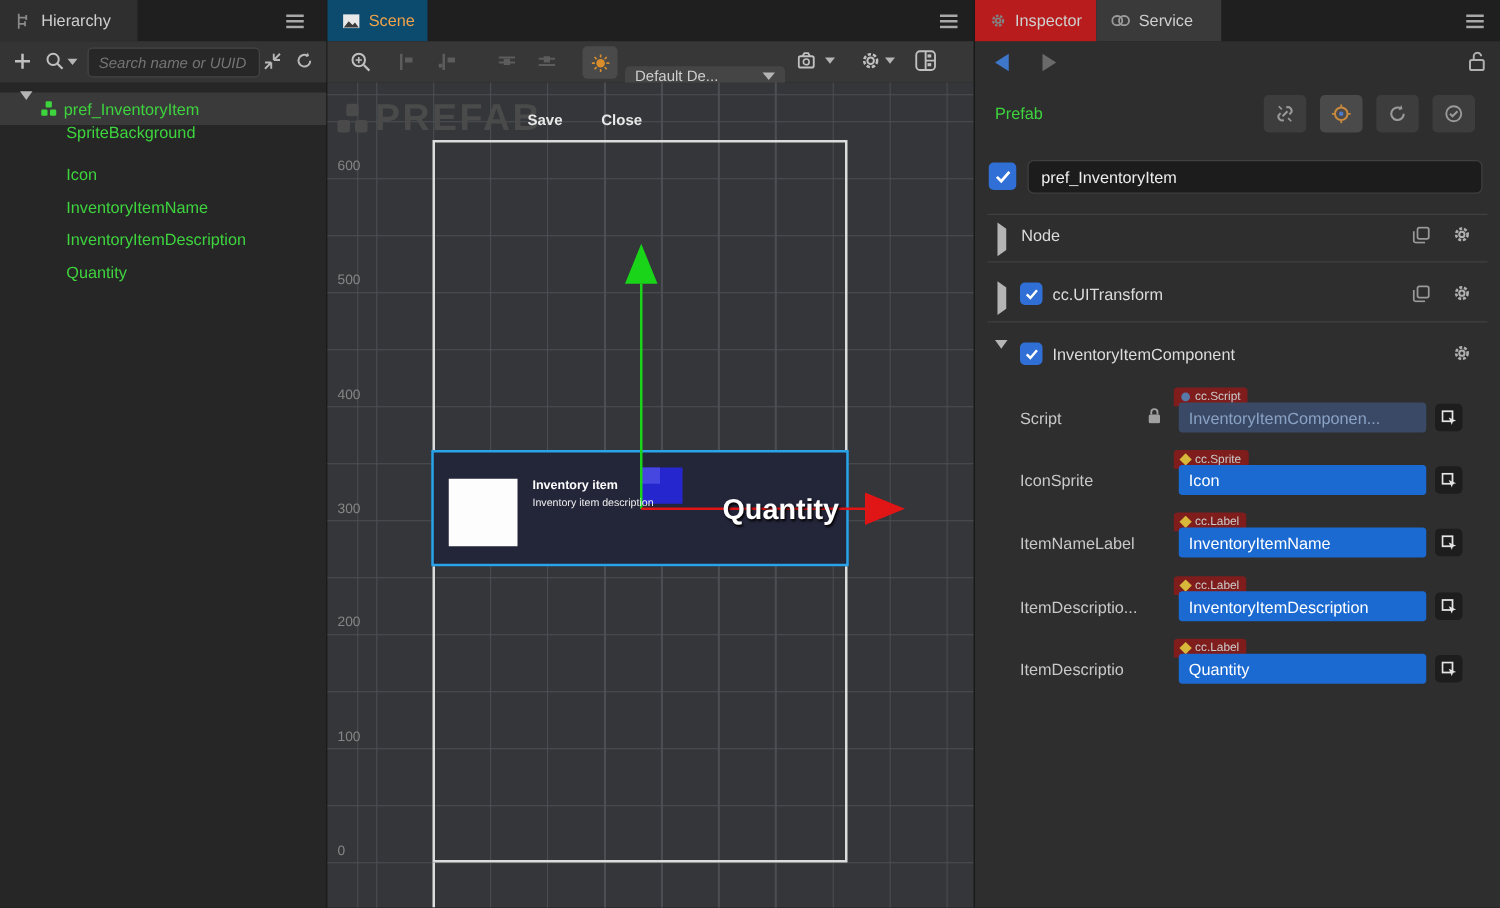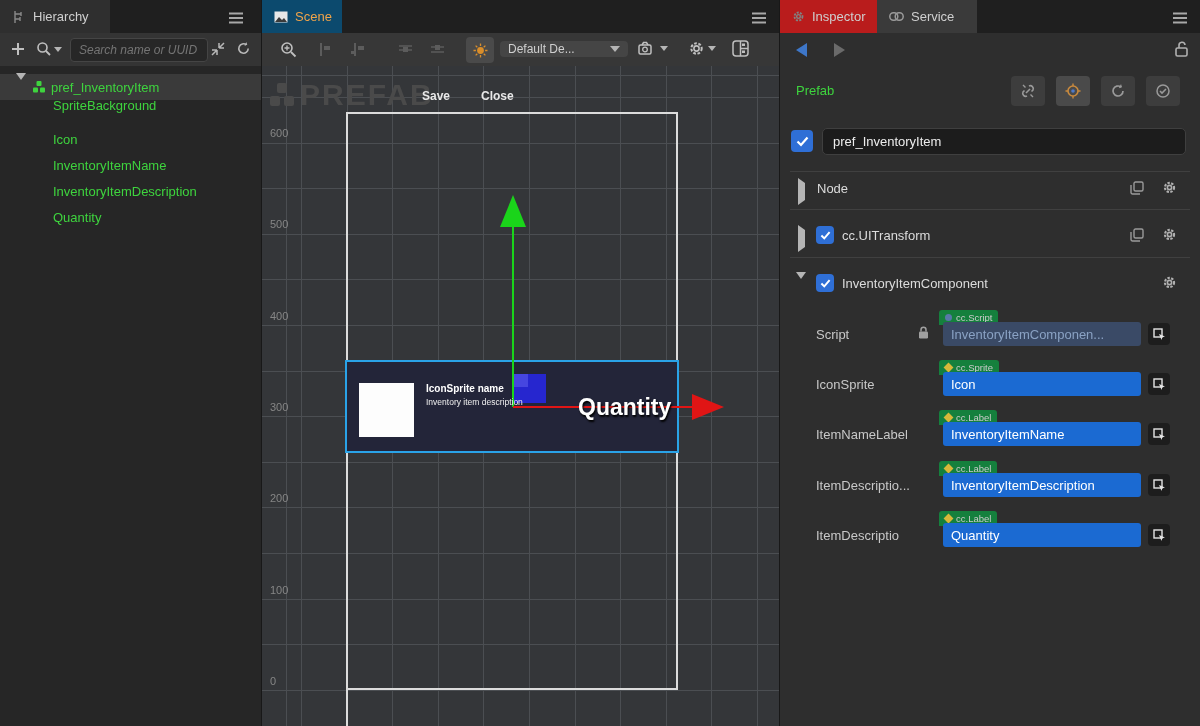--- a/index.html
+++ b/index.html
@@ -40,21 +40,21 @@
   .insp-divider { position:absolute; left:10px; right:10px; height:1px; background:#404040; }
   .tri-right { width:0; height:0; border-top:5px solid transparent; border-bottom:5px solid transparent;
     border-left:7px solid #b5b5b5; }
   .tri-down { width:0; height:0; border-left:5px solid transparent; border-right:5px solid transparent;
     border-top:7px solid #b5b5b5; }
   .checkbox { background:#2f6fd6; border-radius:4px; display:flex; align-items:center;
     justify-content:center; }
   .sec-label { font-size:13px; color:#dcdcdc; }
   .prop-label { position:absolute; left:36px; width:120px; font-size:13px; color:#c8c8c8;
     white-space:nowrap; overflow:hidden; }
-  .chip { position:absolute; height:15px; background:#15803d; border-radius:3px 3px 0 0;
+  .chip { position:absolute; height:15px; background:#7f1d1d; border-radius:3px 3px 0 0;
     display:flex; align-items:center; gap:4px; padding:0 6px; font-size:9.5px; color:#cccccc; }
   .reffield { position:absolute; left:163px; width:198px; height:24px; border-radius:3px;
     font-size:13px; color:#fff; display:flex; align-items:center; padding:0 8px;
     white-space:nowrap; overflow:hidden; }
   .picker { position:absolute; left:368px; width:22px; height:22px; background:#1d1d1d;
     border-radius:4px; display:flex; align-items:center; justify-content:center; color:#e5e5e5; }
   .sqbtn { position:absolute; top:76px; width:34px; height:30px; background:#3d3d3d; border-radius:4px;
     display:flex; align-items:center; justify-content:center; color:#9a9a9a; }
 </style>
 </head>
@@ -181,21 +181,21 @@
           <rect x="5" y="3" width="5" height="5" fill="#5c5c5c"></rect>
         </svg>
     </span>
     <span class="abs" style="left:204px; top:4px; width:28px; height:26px; background:#4a4a4a;
       border-radius:4px; display:flex; align-items:center; justify-content:center;">
       <svg width="15" height="15" viewBox="0 0 15 15">
           <circle cx="7.5" cy="7.5" r="3.4" fill="#d98e2b"></circle>
           <path d="M7.5 0.5v2.4M7.5 12.1v2.4M0.5 7.5h2.4M12.1 7.5h2.4M2.6 2.6l1.7 1.7M10.7 10.7l1.7 1.7M12.4 2.6l-1.7 1.7M4.3 10.7l-1.7 1.7" stroke="#d98e2b" stroke-width="1.3"></path>
         </svg>
     </span>
-    <div class="ddown abs" style="left:238px; top:8px; width:128px; height:16px;">
+    <div class="ddown abs" style="left:238px; top:20px; width:128px; height:16px;">
       <span>Default De...</span>
       <span class="caret"></span>
     </div>
     <span class="icnbtn abs" style="left:376px; top:8px;">
       <svg width="19" height="15" viewBox="0 0 19 15">
           <rect x="1" y="4" width="12" height="9" rx="1.5" stroke="#c0c0c0" stroke-width="1.5" fill="none"></rect>
           <path d="M4 4l1.5-2.5h3L10 4" stroke="#c0c0c0" stroke-width="1.5" fill="none"></path>
           <circle cx="7" cy="8.5" r="2.3" stroke="#c0c0c0" stroke-width="1.3" fill="none"></circle>
         </svg>
       <span class="caret sm" style="margin-left:3px;"></span>
@@ -248,21 +248,21 @@
     <div class="abs" style="left:251px; top:308px; width:33px; height:29px; background:#2626cf;">
       <div class="abs" style="left:0; top:0; width:15px; height:13px; background:#4646e0;"></div>
     </div>
     <div class="abs" style="left:250px; top:161px; width:2px; height:180px; background:#1ad41a;"></div>
     <div class="abs" style="left:238px; top:129px; width:0; height:0; border-left:13px solid transparent;
       border-right:13px solid transparent; border-bottom:32px solid #1ad41a;"></div>
     <div class="abs" style="left:251px; top:340px; width:182px; height:2px; background:#e01515;"></div>
     <div class="abs" style="left:430px; top:328px; width:0; height:0; border-top:13px solid transparent;
       border-bottom:13px solid transparent; border-left:32px solid #e01515;"></div>
 
-    <span class="abs" style="left:164px; top:317px; font-size:10px; font-weight:bold; color:#fff;">IconSprite name</span>
+    <span class="abs" style="left:164px; top:317px; font-size:10px; font-weight:bold; color:#fff;">Inventory item</span>
     <span class="abs" style="left:164px; top:331px; font-size:8.5px; color:#efefef;">Inventory item description</span>
     <span class="abs" style="left:316px; top:328px; font-size:23px; font-weight:bold; color:#fff;
       text-shadow:1px 2px 2px #000;">Quantity</span>
   </div>
 </div>
 
 <div id="inspector" class="panel">
   <div class="tabbar">
     <div class="tab" style="left:0; width:97px; background:#b91c1c;">
       <span class="icnbtn">

